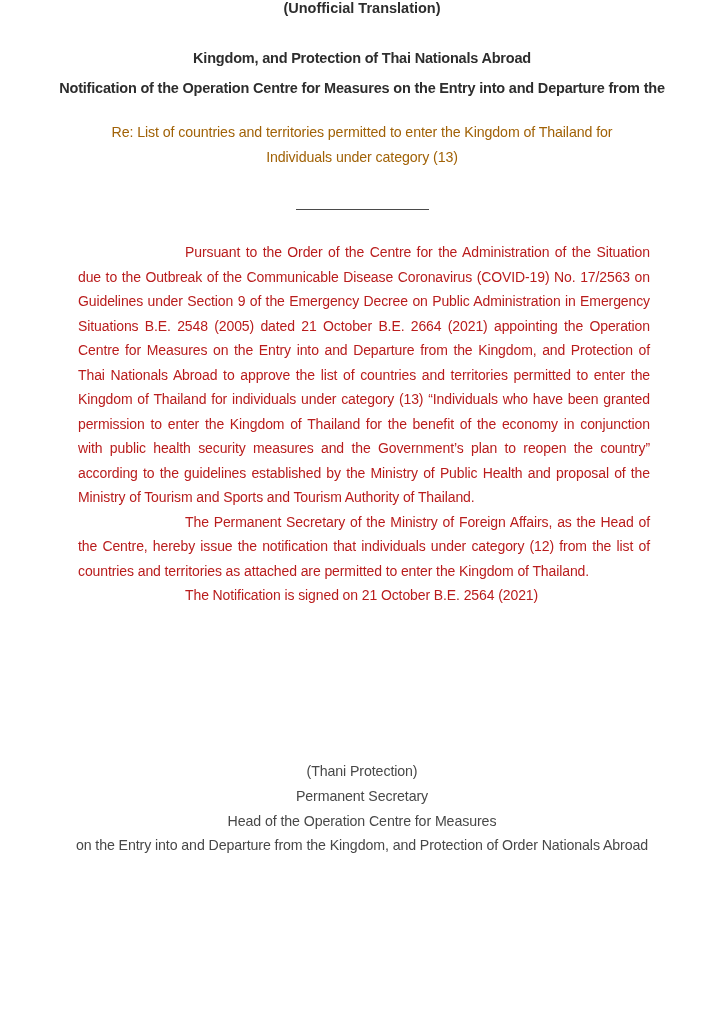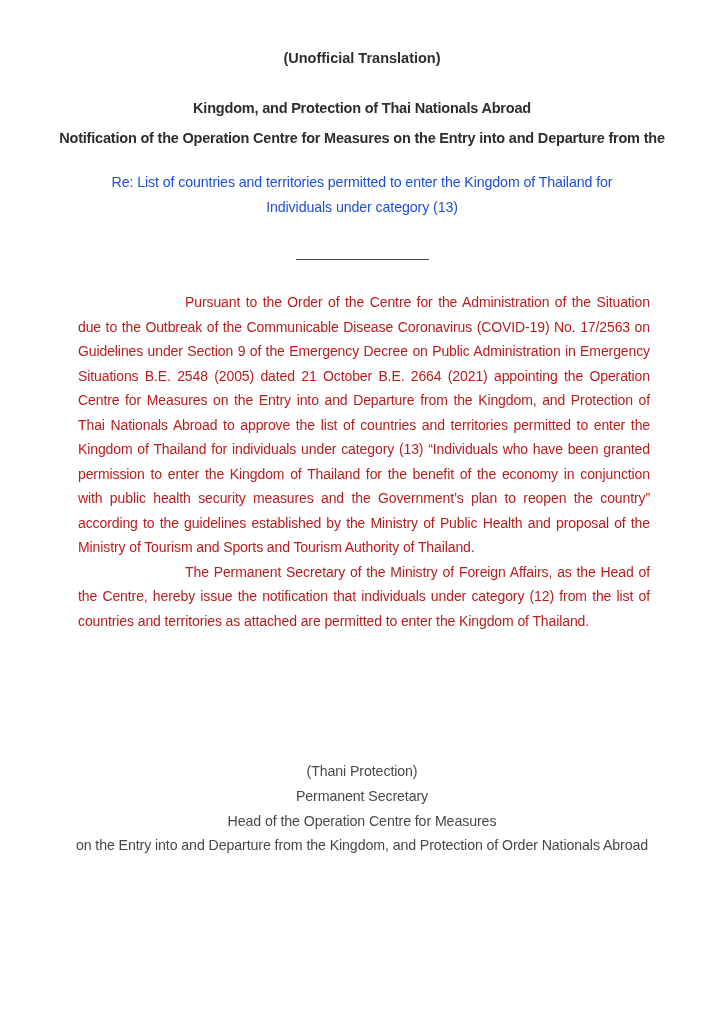--- a/index.html
+++ b/index.html
@@ -12,21 +12,20 @@
     width: 724px;
     height: 1024px;
     background: #ffffff;
     font-family: "Liberation Sans", sans-serif;
     color: #3d3d3d;
     overflow: hidden;
     box-sizing: border-box;
   }
   .translation-note {
     margin: 0;
-    padding-top: 50px;
     text-align: center;
     font-size: 14.5px;
     font-weight: bold;
     color: #2d2d2d;
     line-height: 17px;
   }
   .title-block {
     margin-top: 26px;
     text-align: center;
     font-size: 14.5px;
@@ -36,21 +35,21 @@
   }
   .title-line {
     white-space: nowrap;
     letter-spacing: -0.2px;
   }
   .subject-block {
     margin-top: 17px;
     text-align: center;
     font-size: 14.2px;
     line-height: 24.5px;
-    color: #1d4ed8;
+    color: #a16207;
   }
   .subject-line {
     white-space: nowrap;
     letter-spacing: -0.1px;
   }
   .divider {
     width: 133px;
     height: 1px;
     background: #4a4a4a;
     margin: 40px auto 0 auto;
@@ -97,20 +96,21 @@
   <div class="subject-block">
     <div class="subject-line">Re: List of countries and territories permitted to enter the Kingdom of Thailand for</div>
     <div class="subject-line">Individuals under category (13)</div>
   </div>
 
   <div class="divider"></div>
 
   <div class="body-block">
     <p>Pursuant to the Order of the Centre for the Administration of the Situation due to the Outbreak of the Communicable Disease Coronavirus (COVID-19) No. 17/2563 on Guidelines under Section 9 of the Emergency Decree on Public Administration in Emergency Situations B.E. 2548 (2005) dated 21 October B.E. 2664 (2021) appointing the Operation Centre for Measures on the Entry into and Departure from the Kingdom, and Protection of Thai Nationals Abroad to approve the list of countries and territories permitted to enter the Kingdom of Thailand for individuals under category (13) “Individuals who have been granted permission to enter the Kingdom of Thailand for the benefit of the economy in conjunction with public health security measures and the Government’s plan to reopen the country” according to the guidelines established by the Ministry of Public Health and proposal of the Ministry of Tourism and Sports and Tourism Authority of Thailand.</p>
     <p>The Permanent Secretary of the Ministry of Foreign Affairs, as the Head of the Centre, hereby issue the notification that individuals under category (12) from the list of countries and territories as attached are permitted to enter the Kingdom of Thailand.</p>
+    <p>The Notification is signed on 21 October B.E. 2564 (2021)</p>
   </div>
 
   <div class="signature-block">
     <div>(Thani Protection)</div>
     <div>Permanent Secretary</div>
     <div>Head of the Operation Centre for Measures</div>
     <div>on the Entry into and Departure from the Kingdom, and Protection of Order Nationals Abroad</div>
   </div>
 
 </div>

